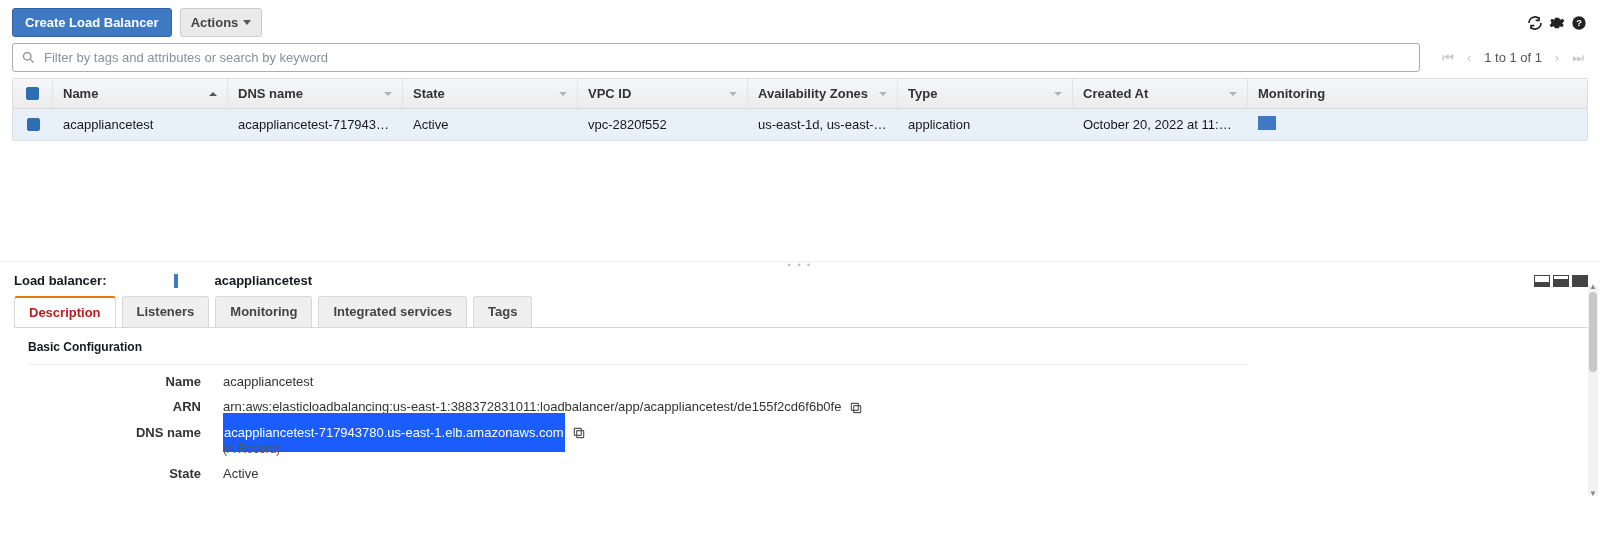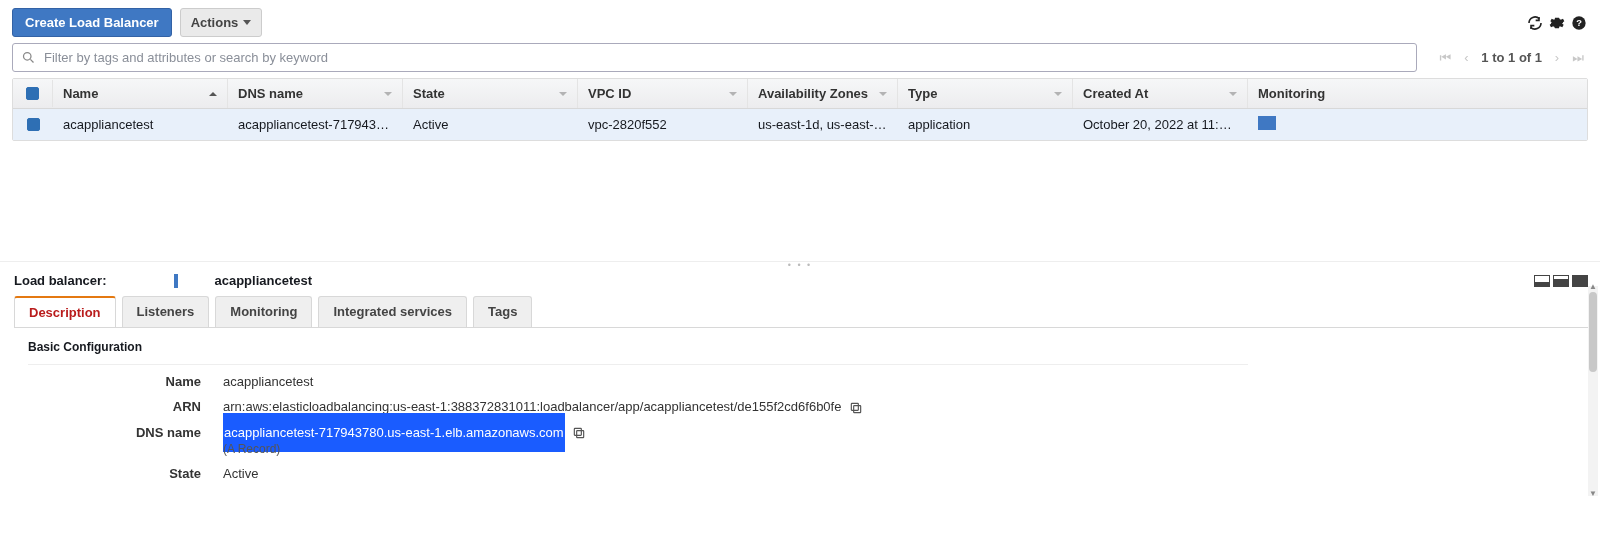--- a/index.html
+++ b/index.html
@@ -117,21 +117,21 @@
         <svg viewBox="0 0 24 24" width="15" height="15" fill="none" stroke="#888" stroke-width="2">
             <circle cx="10" cy="10" r="6"></circle>
             <path d="M20 20l-5-5"></path>
           </svg>
       </span>
       <input type="text" placeholder="Filter by tags and attributes or search by keyword" style="">
     </div>
     <div class="pager">
       <span class="pager-icon disabled">⏮</span>
       <span class="pager-icon disabled">‹</span>
-      <span style="font-weight:700;">1 to 1 of 1</span>
+      <span style="font-weight:400;">1 to 1 of 1</span>
       <span class="pager-icon disabled">›</span>
       <span class="pager-icon disabled">⏭</span>
     </div>
   </div>
 
   <div class="table-wrap">
     <div class="thead">
       <div class="th col-check">
           <span class="checkbox checked"></span>
         </div>

